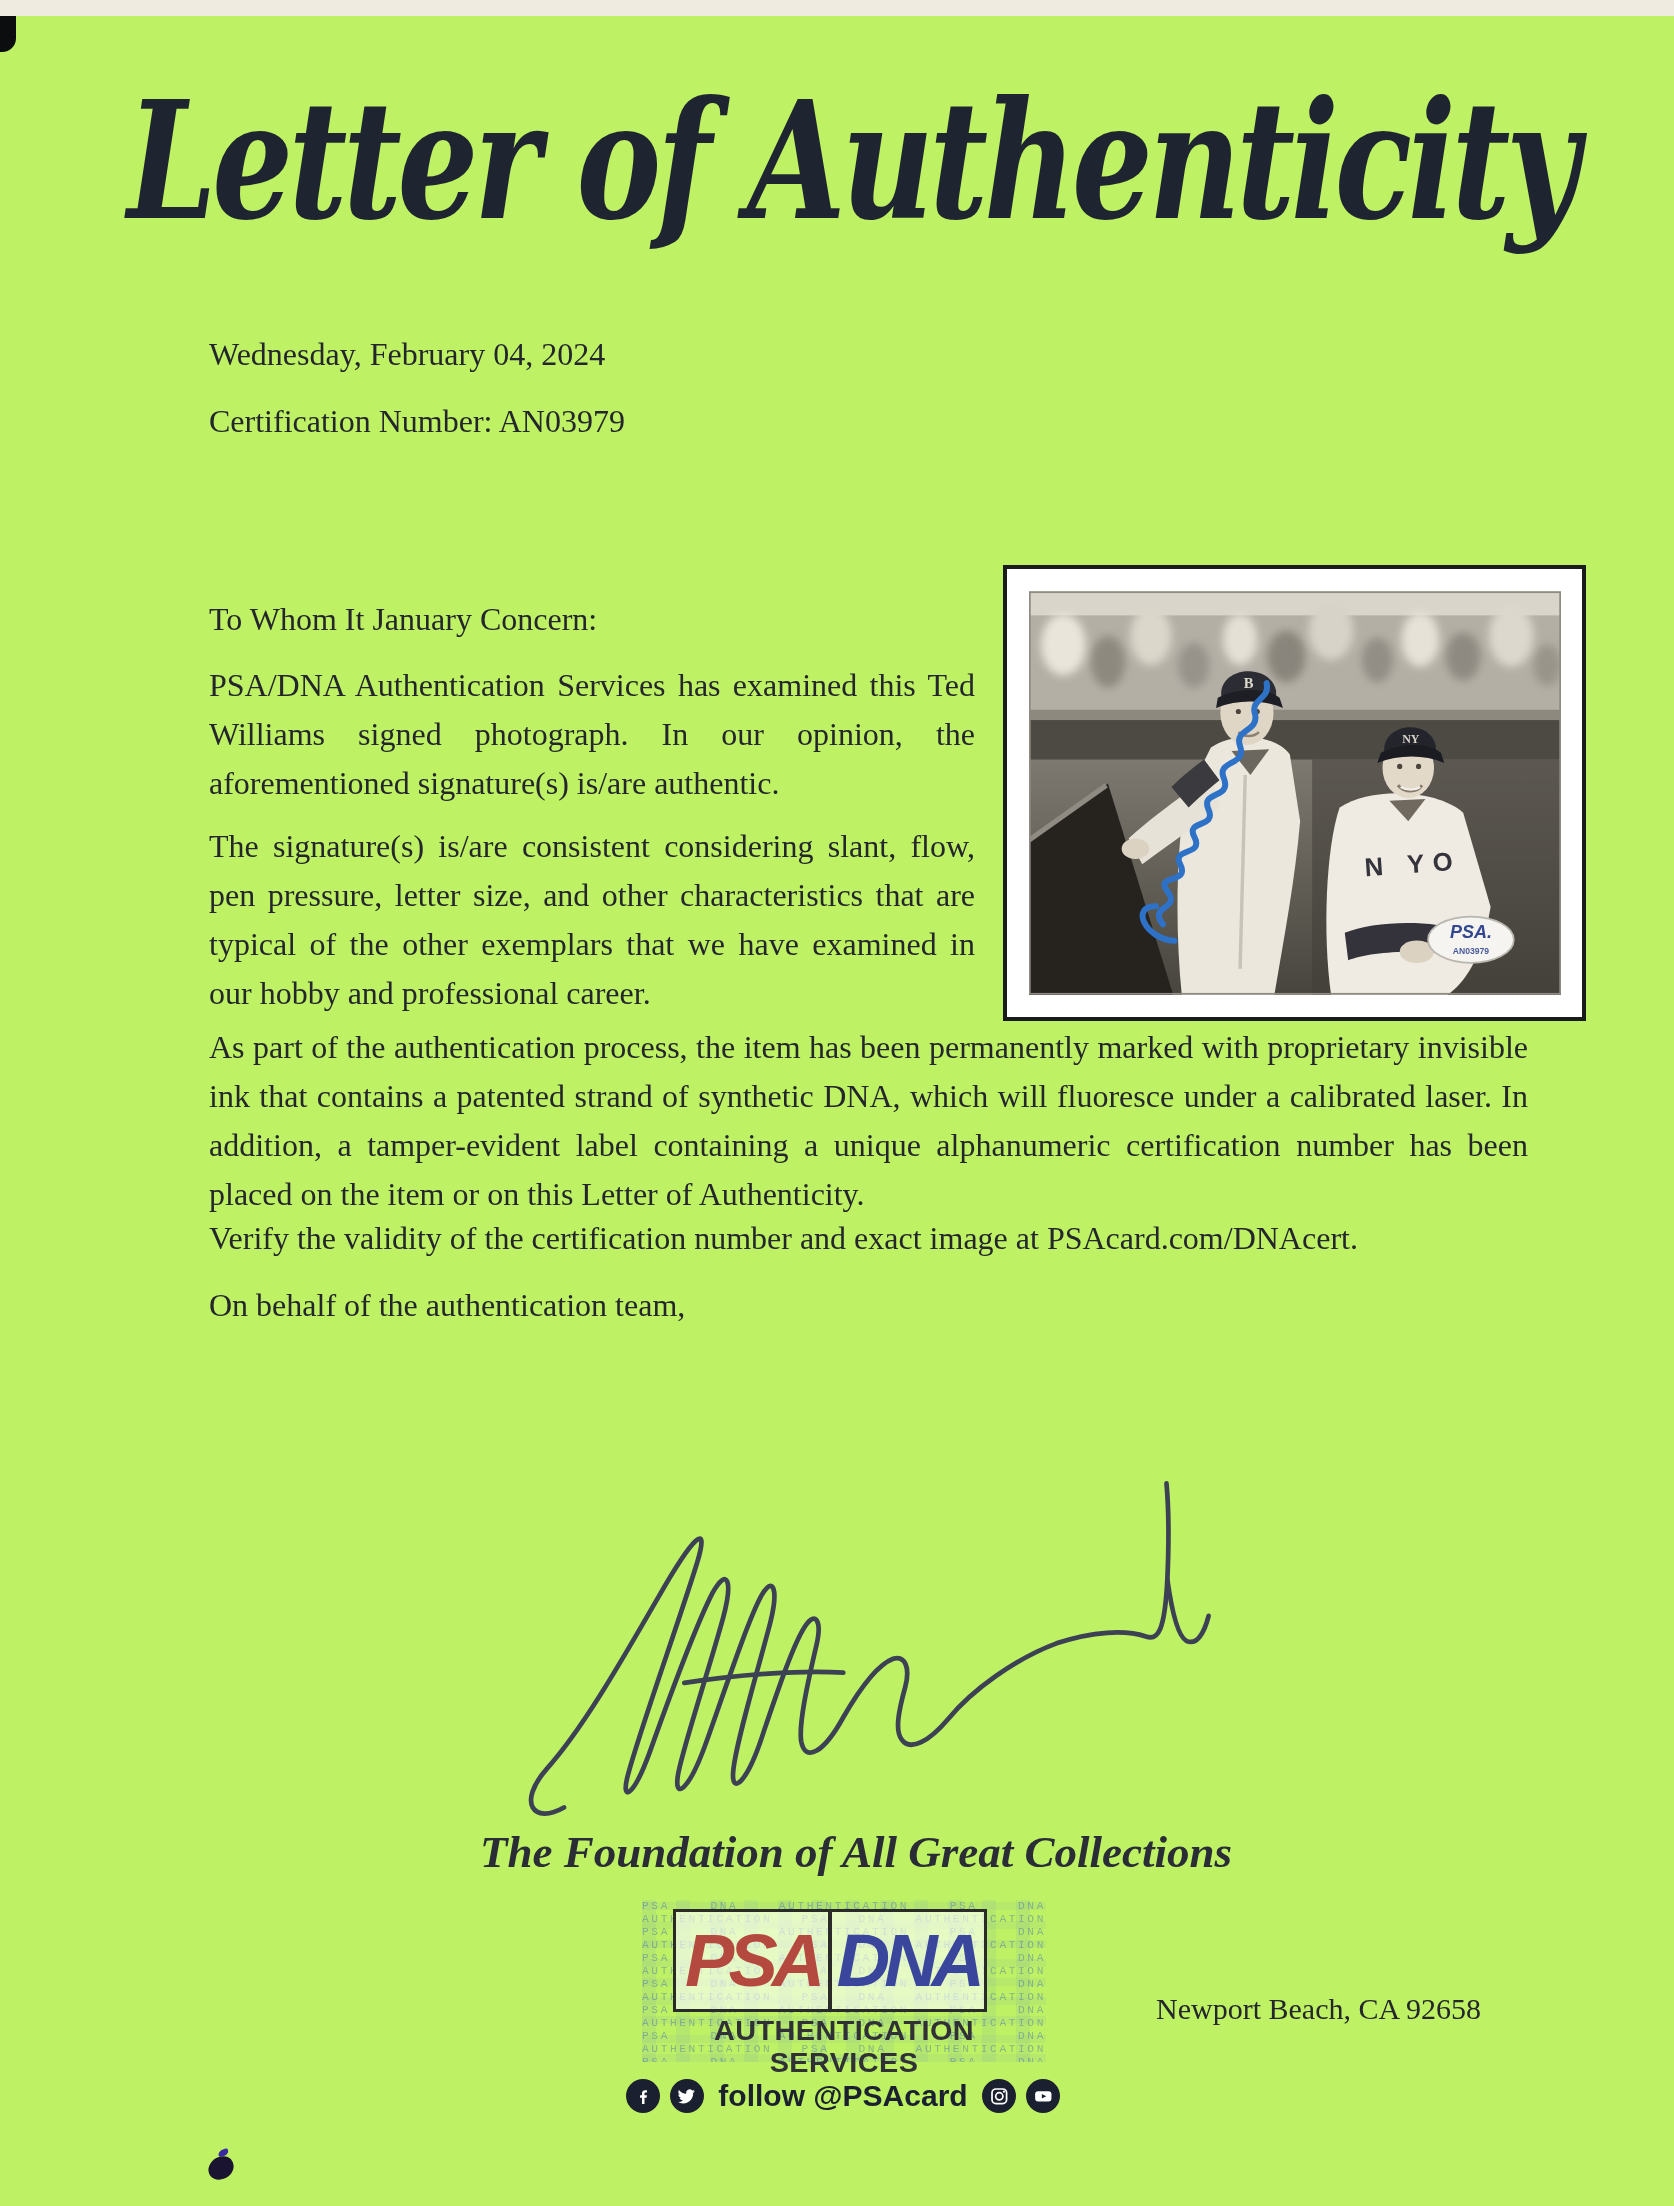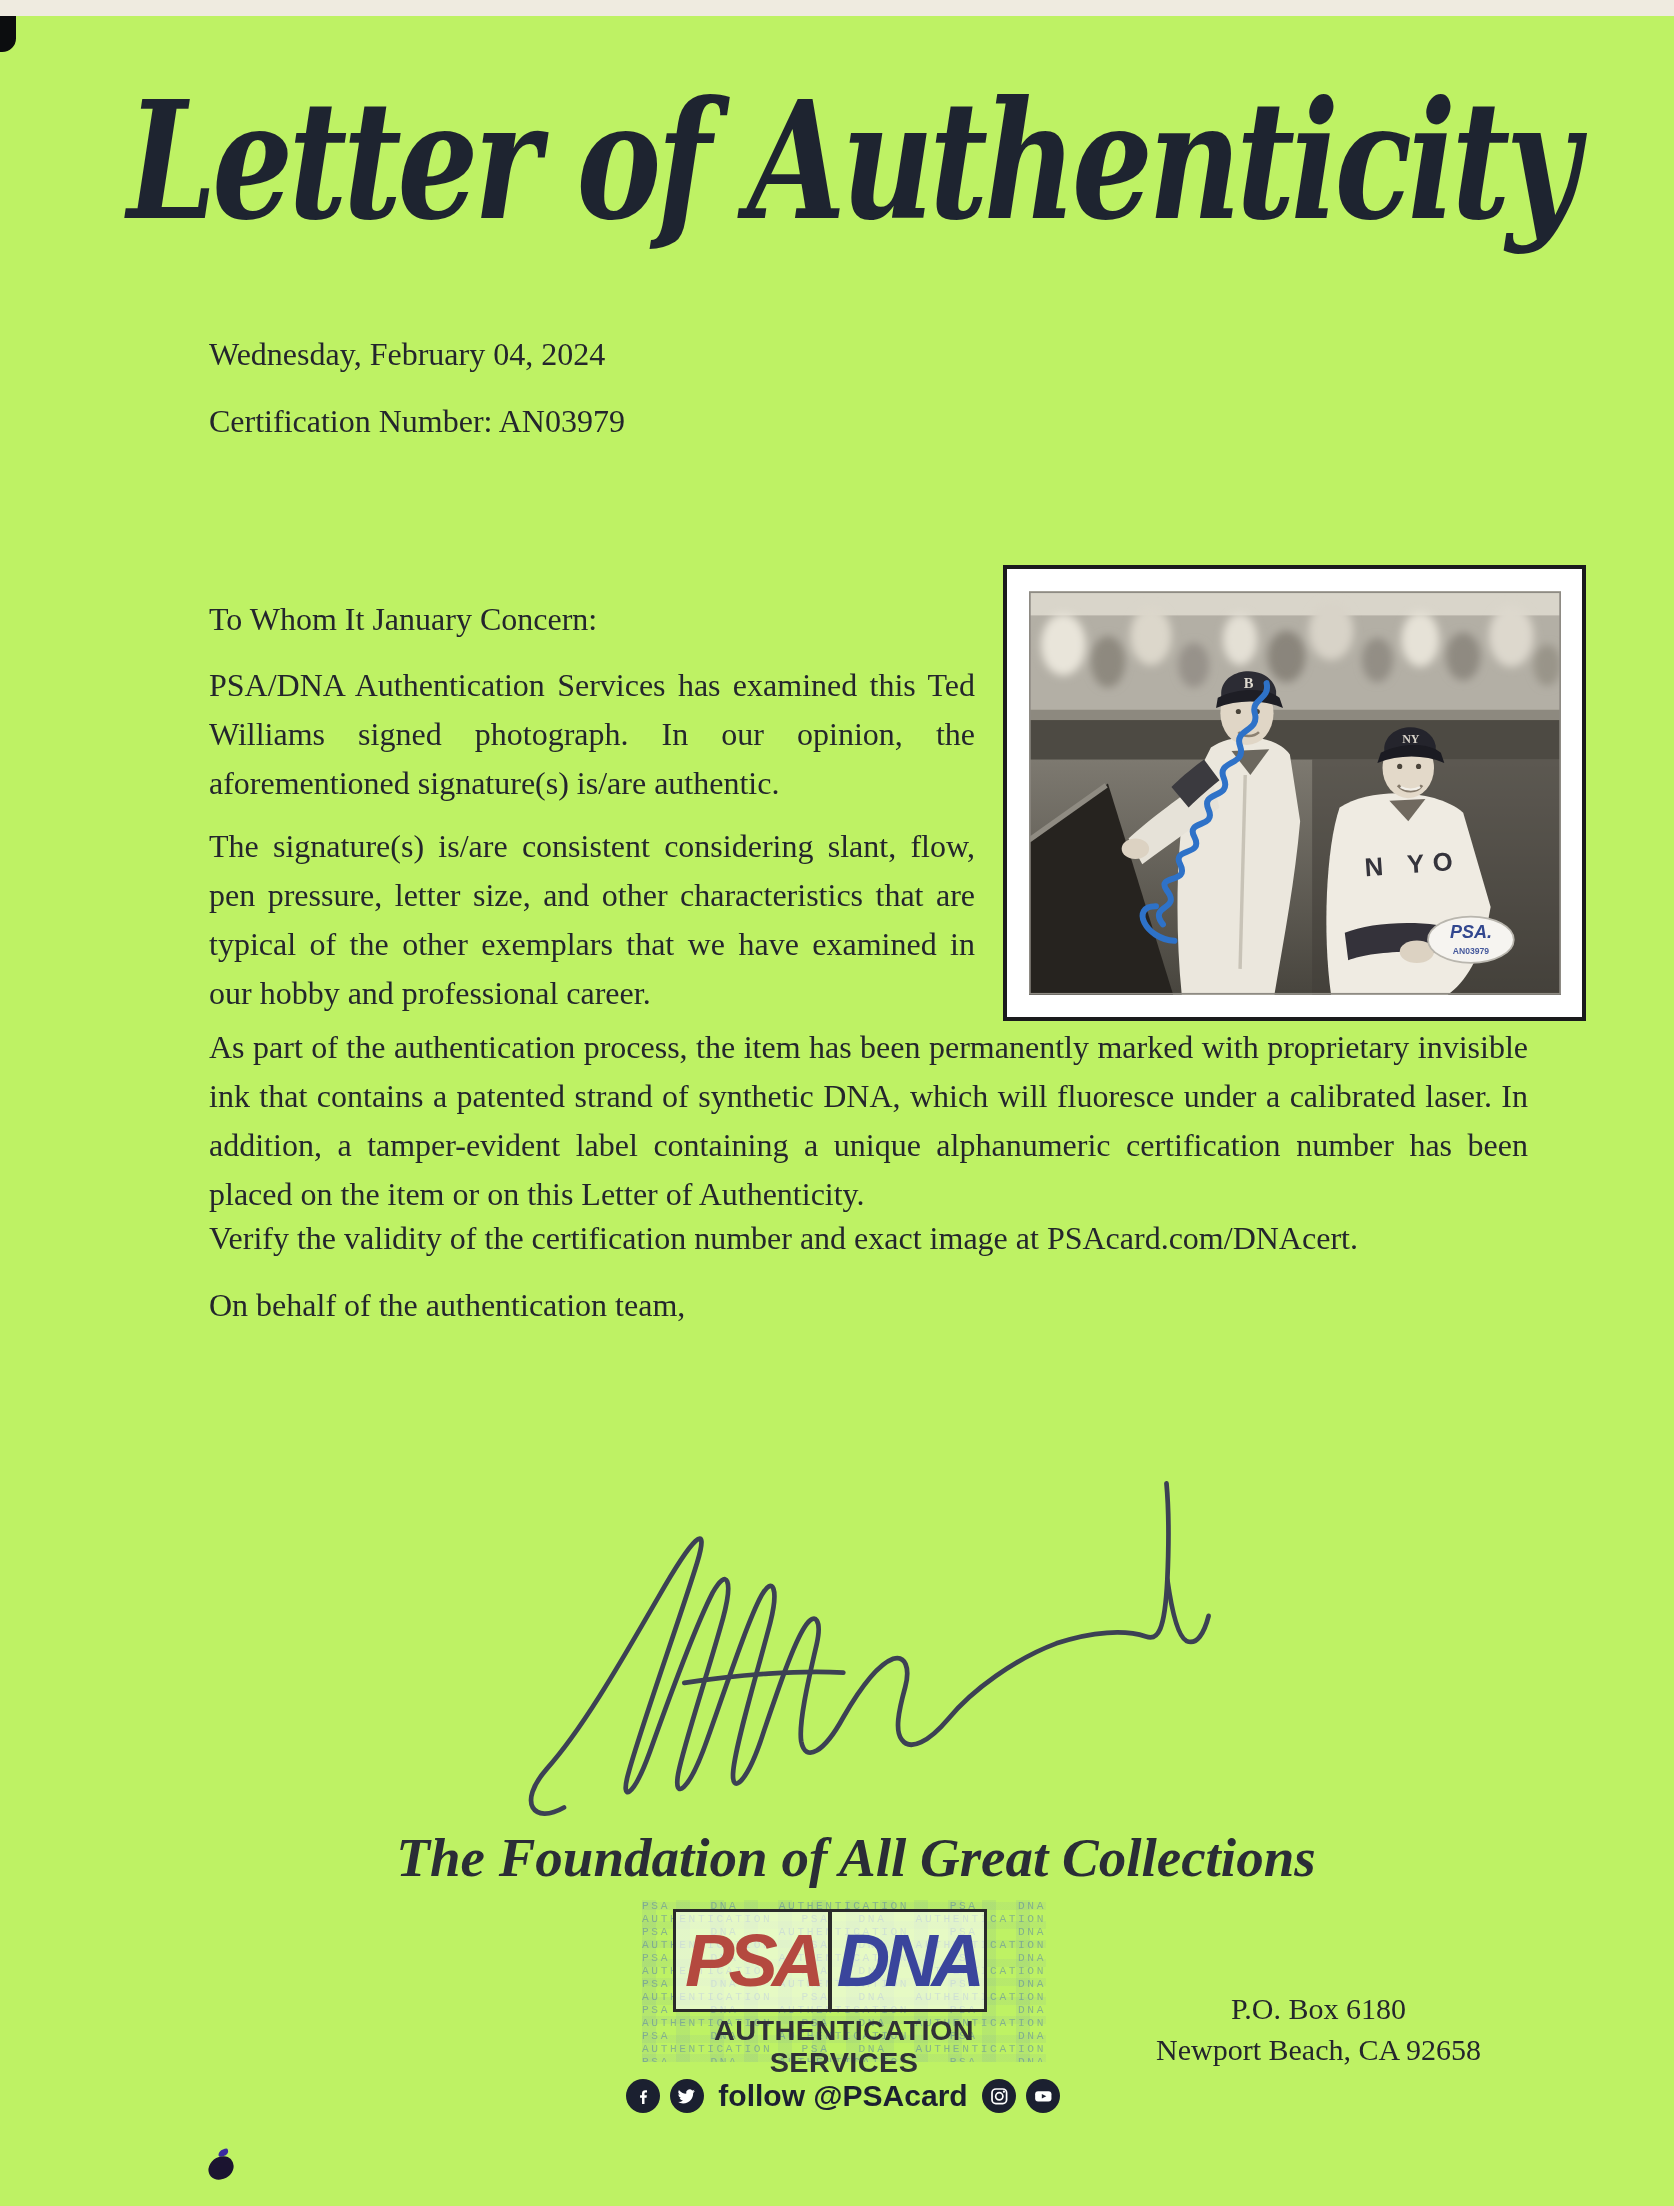--- a/index.html
+++ b/index.html
@@ -31,21 +31,21 @@
 
   
   .photo-frame{left:1003px;top:549px;width:583px;height:456px;box-sizing:border-box;
                border:4.3px solid #1a1b1d;background:#ffffff;padding:21.5px;}
   .photo-frame svg{display:block;}
 
   
   .exec-signature{left:482px;top:1452px;}
 
   .tagline{left:344px;top:1810px;width:1024px;text-align:center;font-style:italic;font-weight:600;
-           font-size:55px;color:#2a2d36;}
+           font-size:45px;color:#2a2d36;}
 
   
   .psa-sticker{left:642px;top:1884px;width:404px;height:162px;}
   .security{position:absolute;inset:0;overflow:hidden;font-family:"Liberation Mono",monospace;
             font-size:11.2px;line-height:13px;letter-spacing:2.6px;word-spacing:6px;
             color:rgba(76,114,178,0.48);text-align:justify;
             background:
               repeating-linear-gradient(90deg, rgba(96,134,196,.10) 0 13.8px, rgba(255,255,255,0) 13.8px 34px),
               repeating-linear-gradient(0deg, rgba(96,134,196,.08) 0 7.7px, rgba(255,255,255,0) 7.7px 19px);}
   .logo-box{position:absolute;left:31px;top:8.6px;width:314px;height:103px;box-sizing:border-box;
@@ -217,20 +217,19 @@
     </span>
     <span class="sicon">
       <svg viewBox="0 0 24 24">
           <rect x="2.5" y="6" width="19" height="12" rx="3.5" fill="#fff"></rect>
           <path d="M10.3 9.3l5.2 2.7-5.2 2.7z" fill="#1b2030"></path>
         </svg>
     </span>
   </div>
 
   <div class="contact contact-right">
-    <div>P.O. Box 6180</div>
     <div>Newport Beach, CA 92658</div>
   </div>
 
   <div class="blob-dot"></div>
 
 </div>
 
 
 </body></html>

